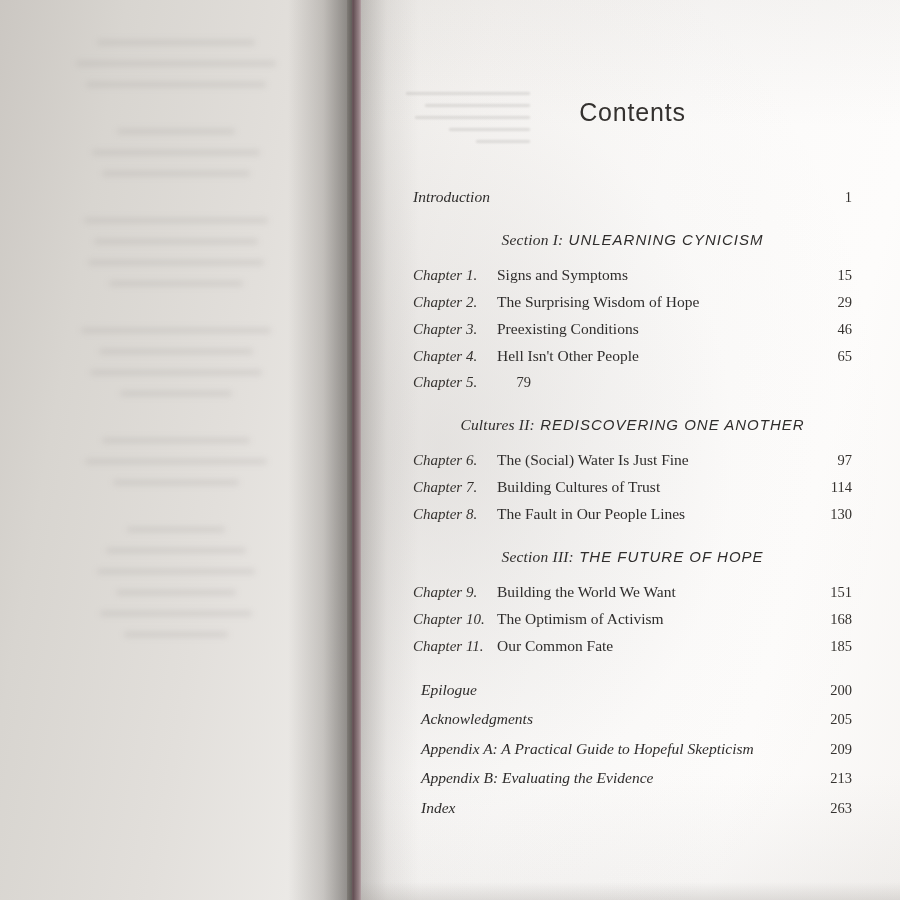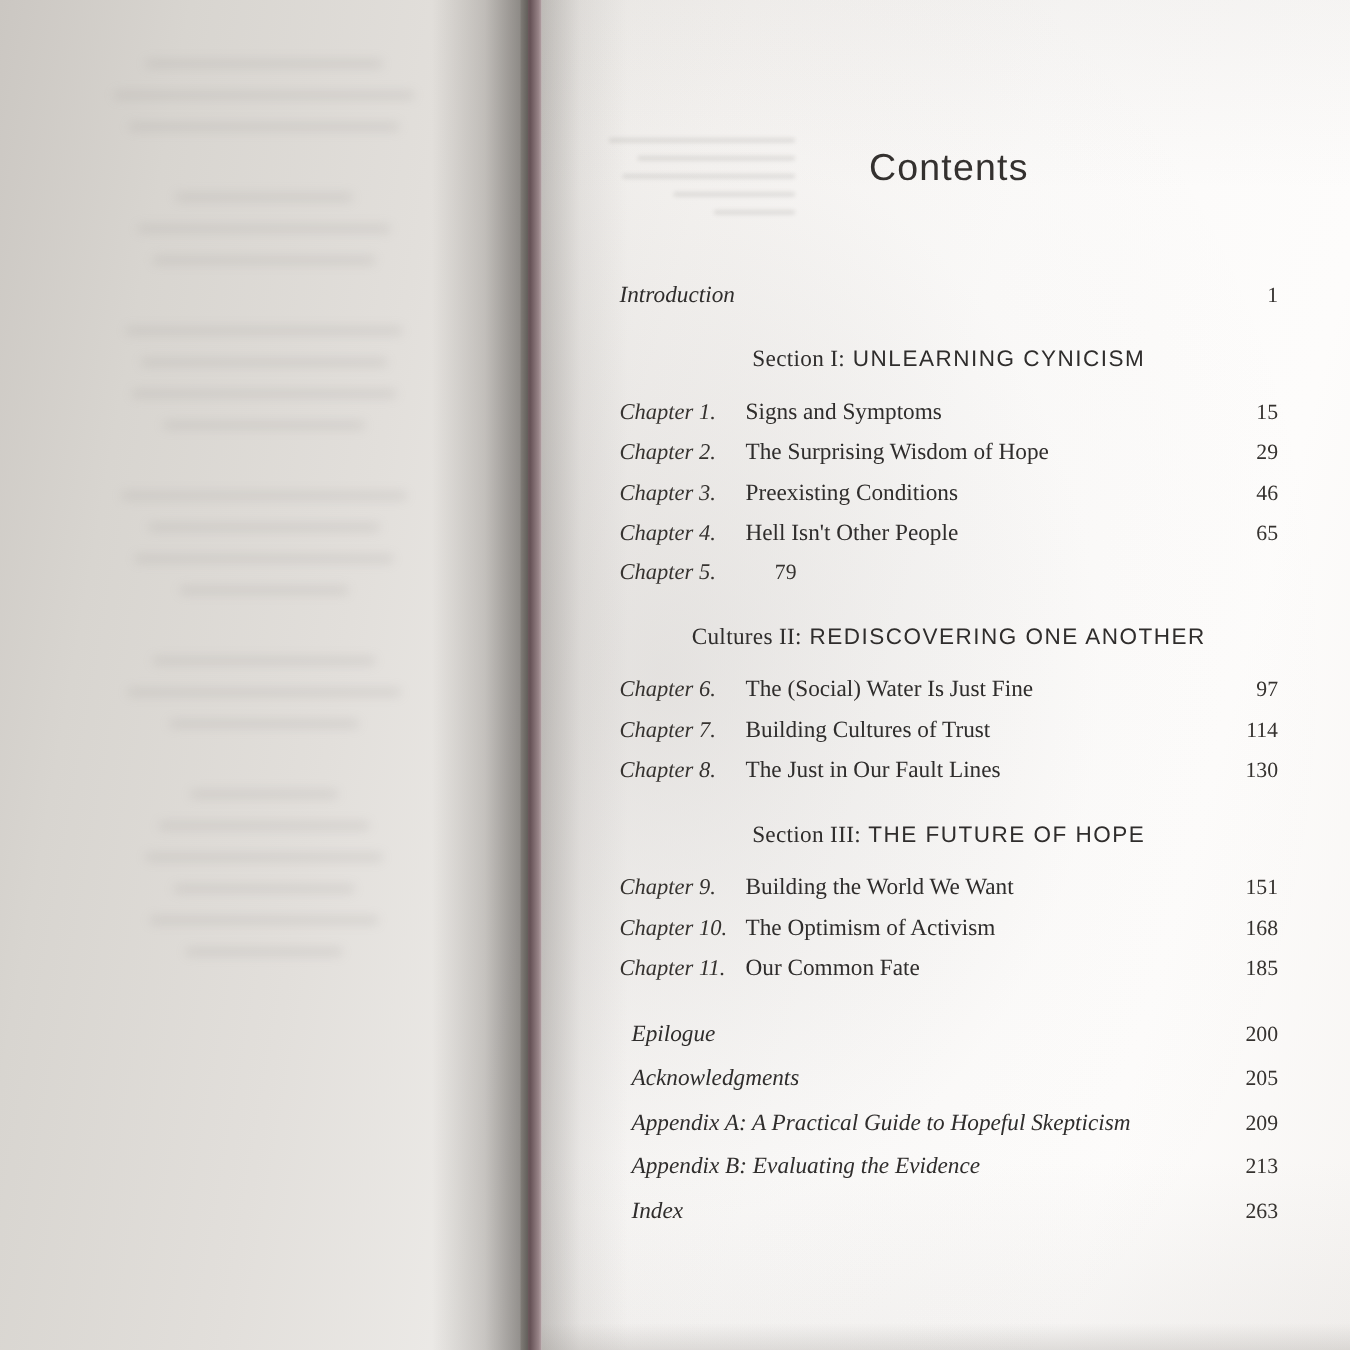--- a/index.html
+++ b/index.html
@@ -163,25 +163,27 @@
   .section-head {
     font-family: "Liberation Sans", sans-serif;
     text-align: center;
     font-size: 15px;
     letter-spacing: 1.0px;
     margin: 26px 0 18px 0;
     color: #2f2d2c;
   }
   .section-head .sec-num {
     font-family: "Liberation Serif", serif;
+    font-style: italic;
     letter-spacing: 0.2px;
     font-size: 15.5px;
   }
   .section-head .sec-name {
     font-weight: 400;
+    font-style: italic;
   }
 
   .back-matter {
     margin-top: 28px;
   }
   .back-matter .row {
     margin-bottom: 14px;
   }
   .back-matter .row .title {
     font-style: italic;
@@ -300,21 +302,21 @@
           <span class="title">The (Social) Water Is Just Fine</span>
           <span class="page">97</span>
         </div>
         <div class="row">
           <span class="label">Chapter 7.</span>
           <span class="title">Building Cultures of Trust</span>
           <span class="page">114</span>
         </div>
         <div class="row">
           <span class="label">Chapter 8.</span>
-          <span class="title">The Just in Our Fault Lines</span>
+          <span class="title">The Fault in Our People Lines</span>
           <span class="page">130</span>
         </div>
 
         <div class="section-head">
           <span class="sec-num">Section III:</span>
           <span class="sec-name">THE FUTURE OF HOPE</span>
         </div>
         <div class="row">
           <span class="label">Chapter 9.</span>
           <span class="title">Building the World We Want</span>

